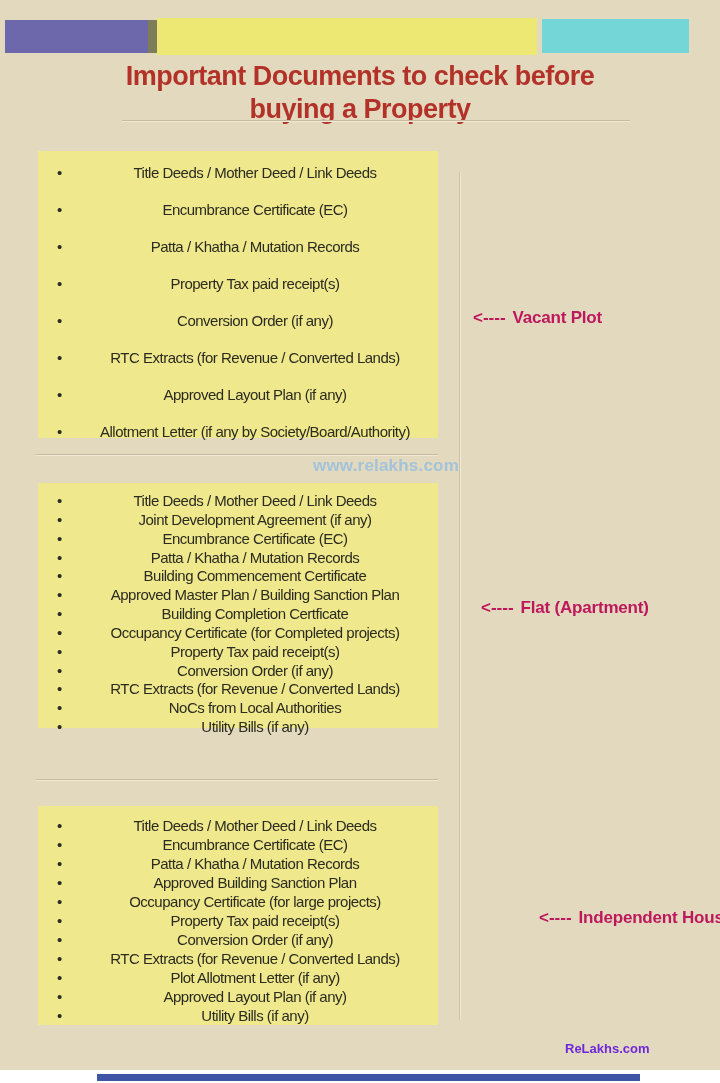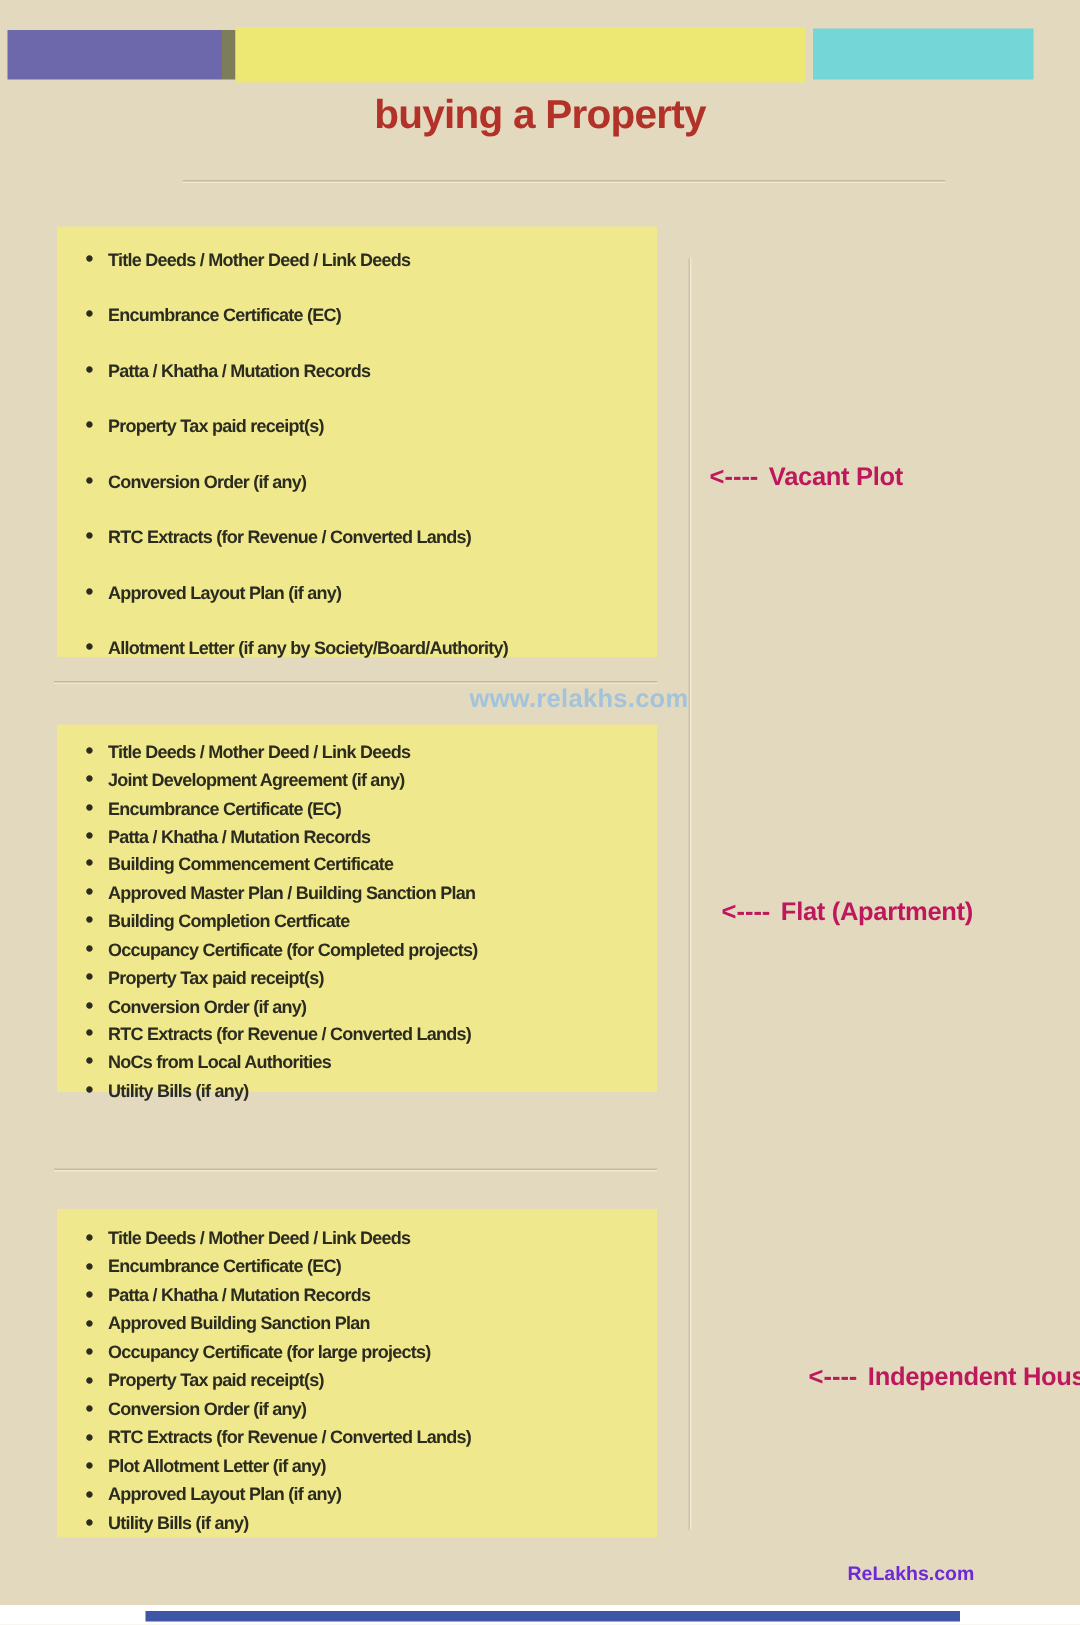--- a/index.html
+++ b/index.html
@@ -42,22 +42,23 @@
   }
   .note1 { top:151px; height:287px; padding:13px 0 0 18px; }
   .note2 { top:483px; height:245px; padding:9px 0 0 18px; }
   .note3 { top:806px; height:219px; padding:10px 0 0 18px; }
 
   .note ul { list-style:none; }
   .note li {
     position:relative;
     padding-left:16px;
     color:#2b2b20;
-    font-size:12px; font-weight:700; letter-spacing:-0.5px;
+    font-size:15px; font-weight:400; letter-spacing:-0.5px;
     white-space:nowrap;
+    text-align:center;
   }
   .note li::before {
     content:"\2022";
     position:absolute; left:1px; top:0;
     font-size:15px;
   }
   .note1 li { line-height:18px; margin-bottom:19px; }
   .note2 li { line-height:18.85px; }
   .note3 li { line-height:19px; }
 
@@ -92,20 +93,21 @@
 <body>
 
 <div class="poster">
 
   <div class="bar bar-purple"></div>
   <div class="bar bar-olive"></div>
   <div class="bar bar-yellow"></div>
   <div class="bar bar-cyan"></div>
 
   <div class="title">
+    <div>Important Documents to check before</div>
     <div>buying a Property</div>
   </div>
 
   <div class="hr hr-title"></div>
   <div class="vline"></div>
 
   <div class="note note1">
     <ul>
       <li>Title Deeds / Mother Deed / Link Deeds</li>
       <li>Encumbrance Certificate (EC)</li>

